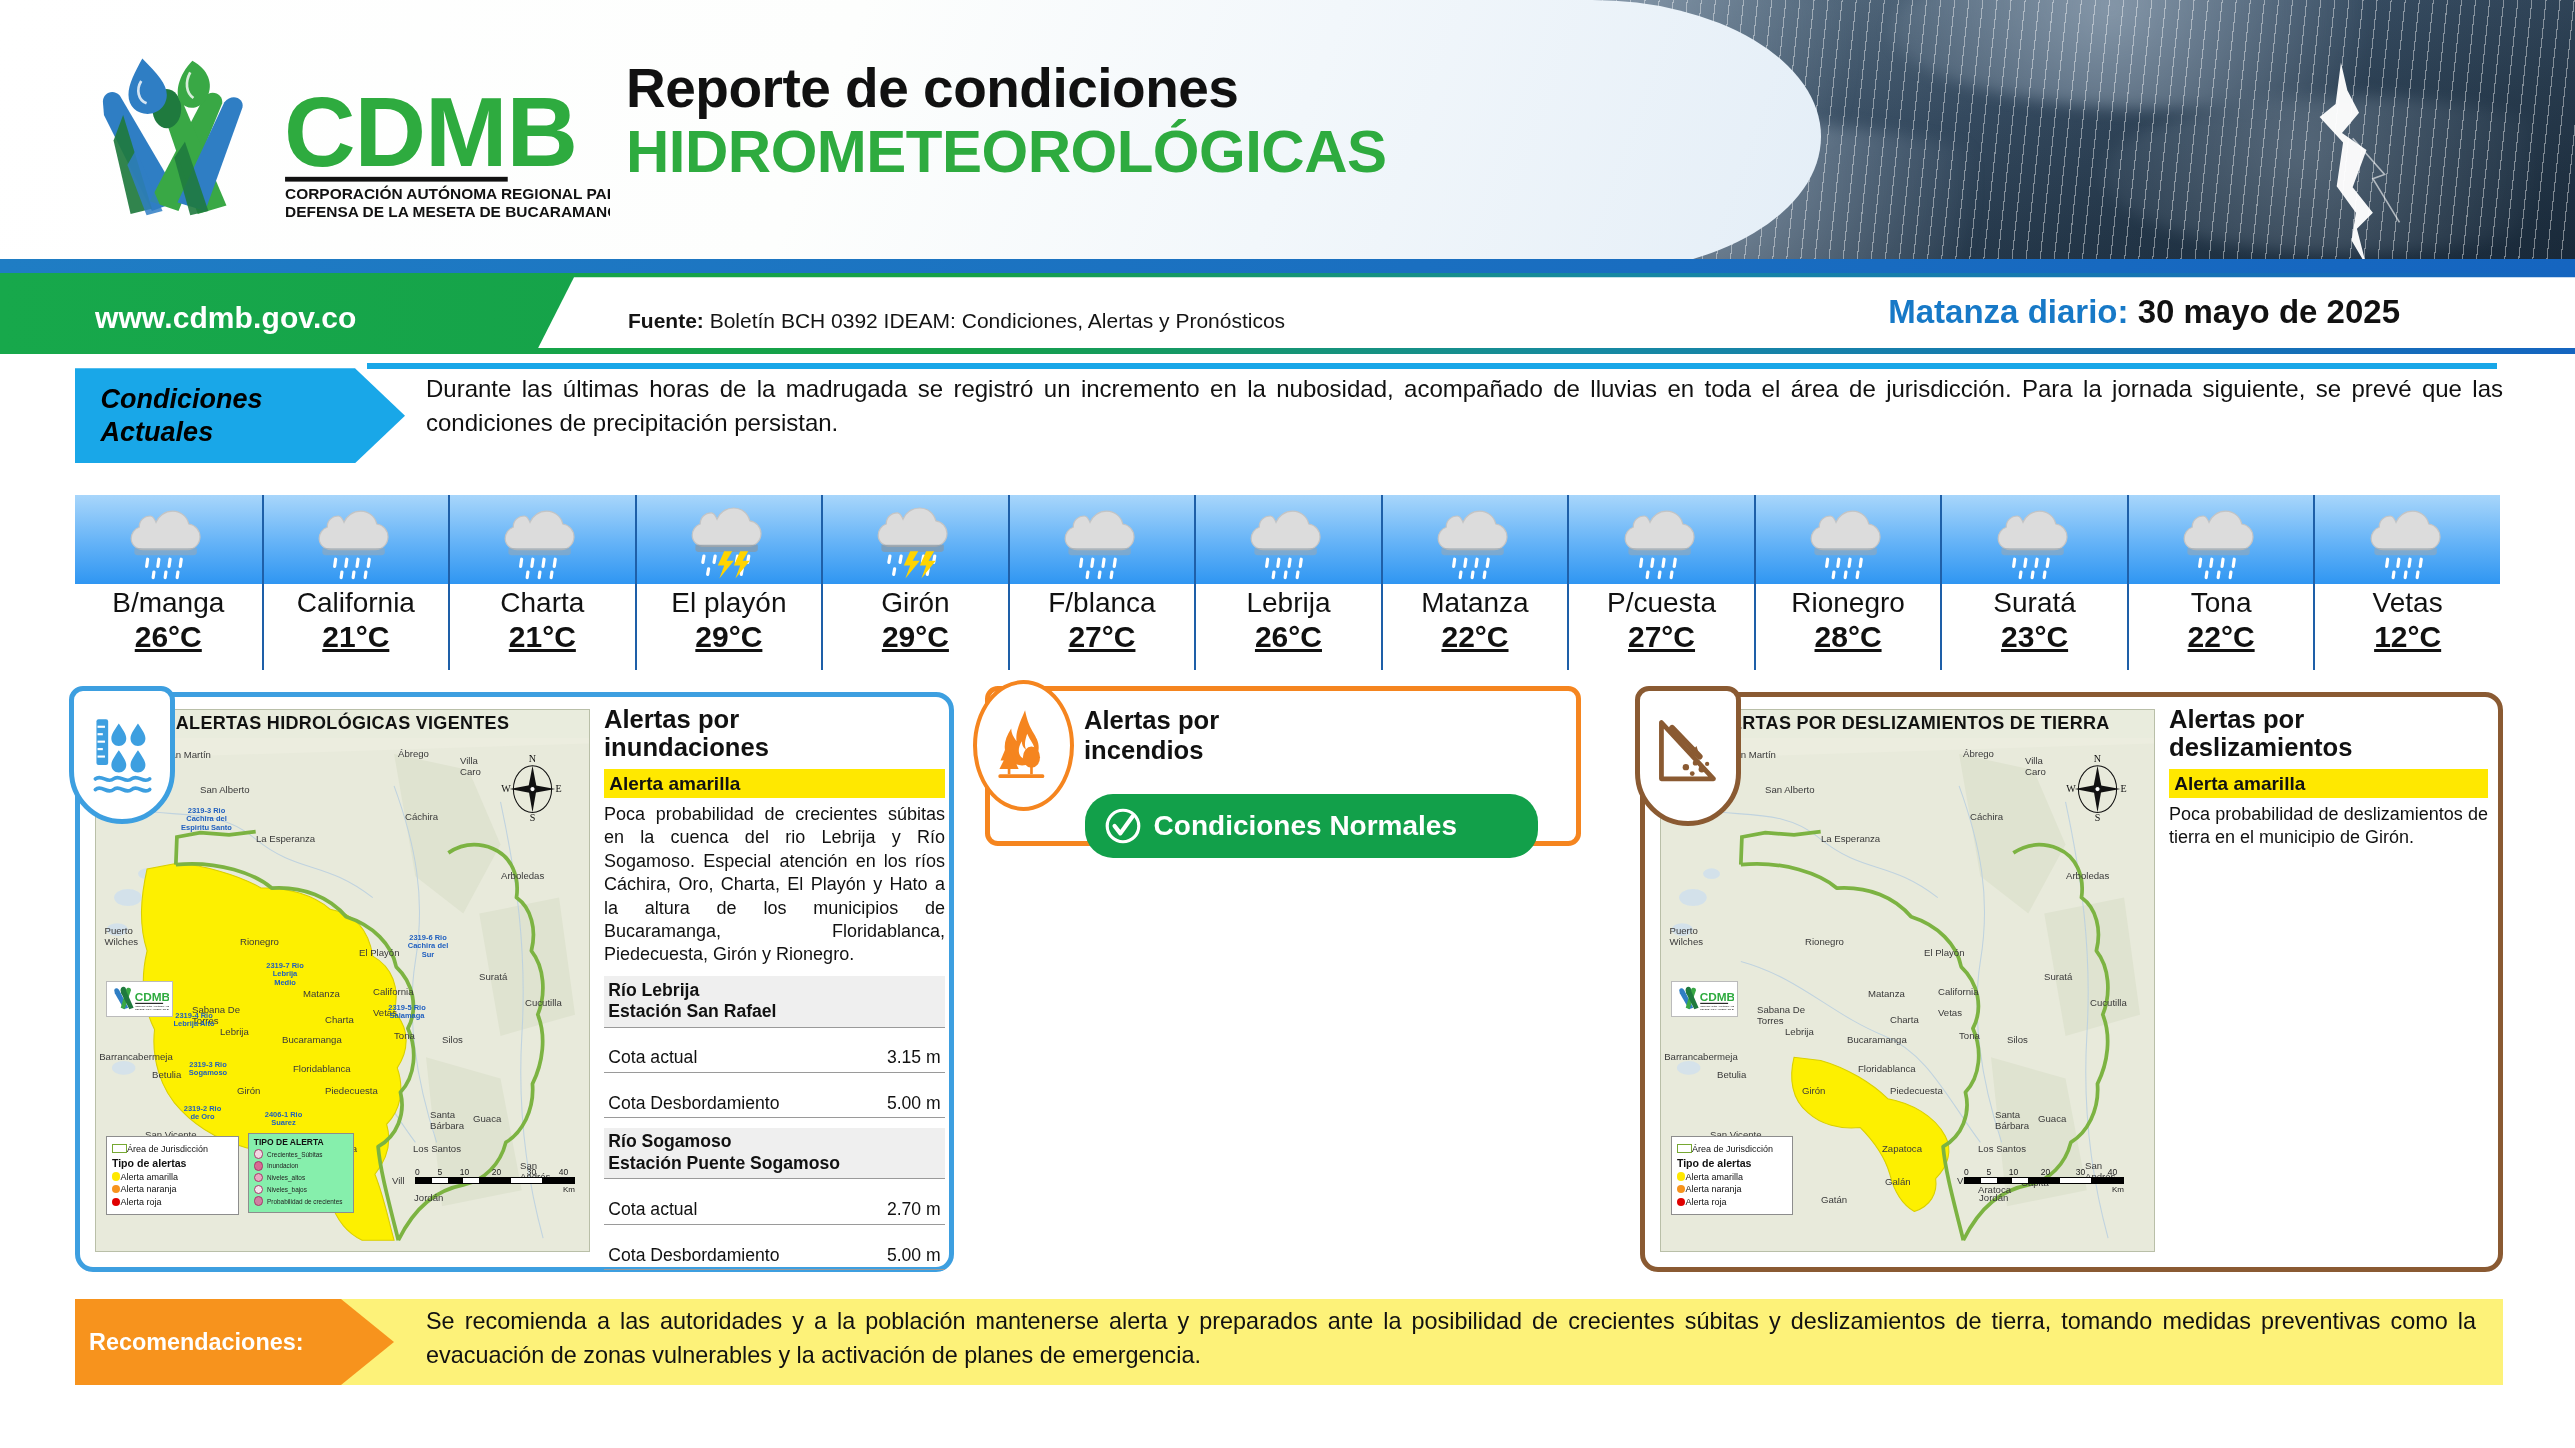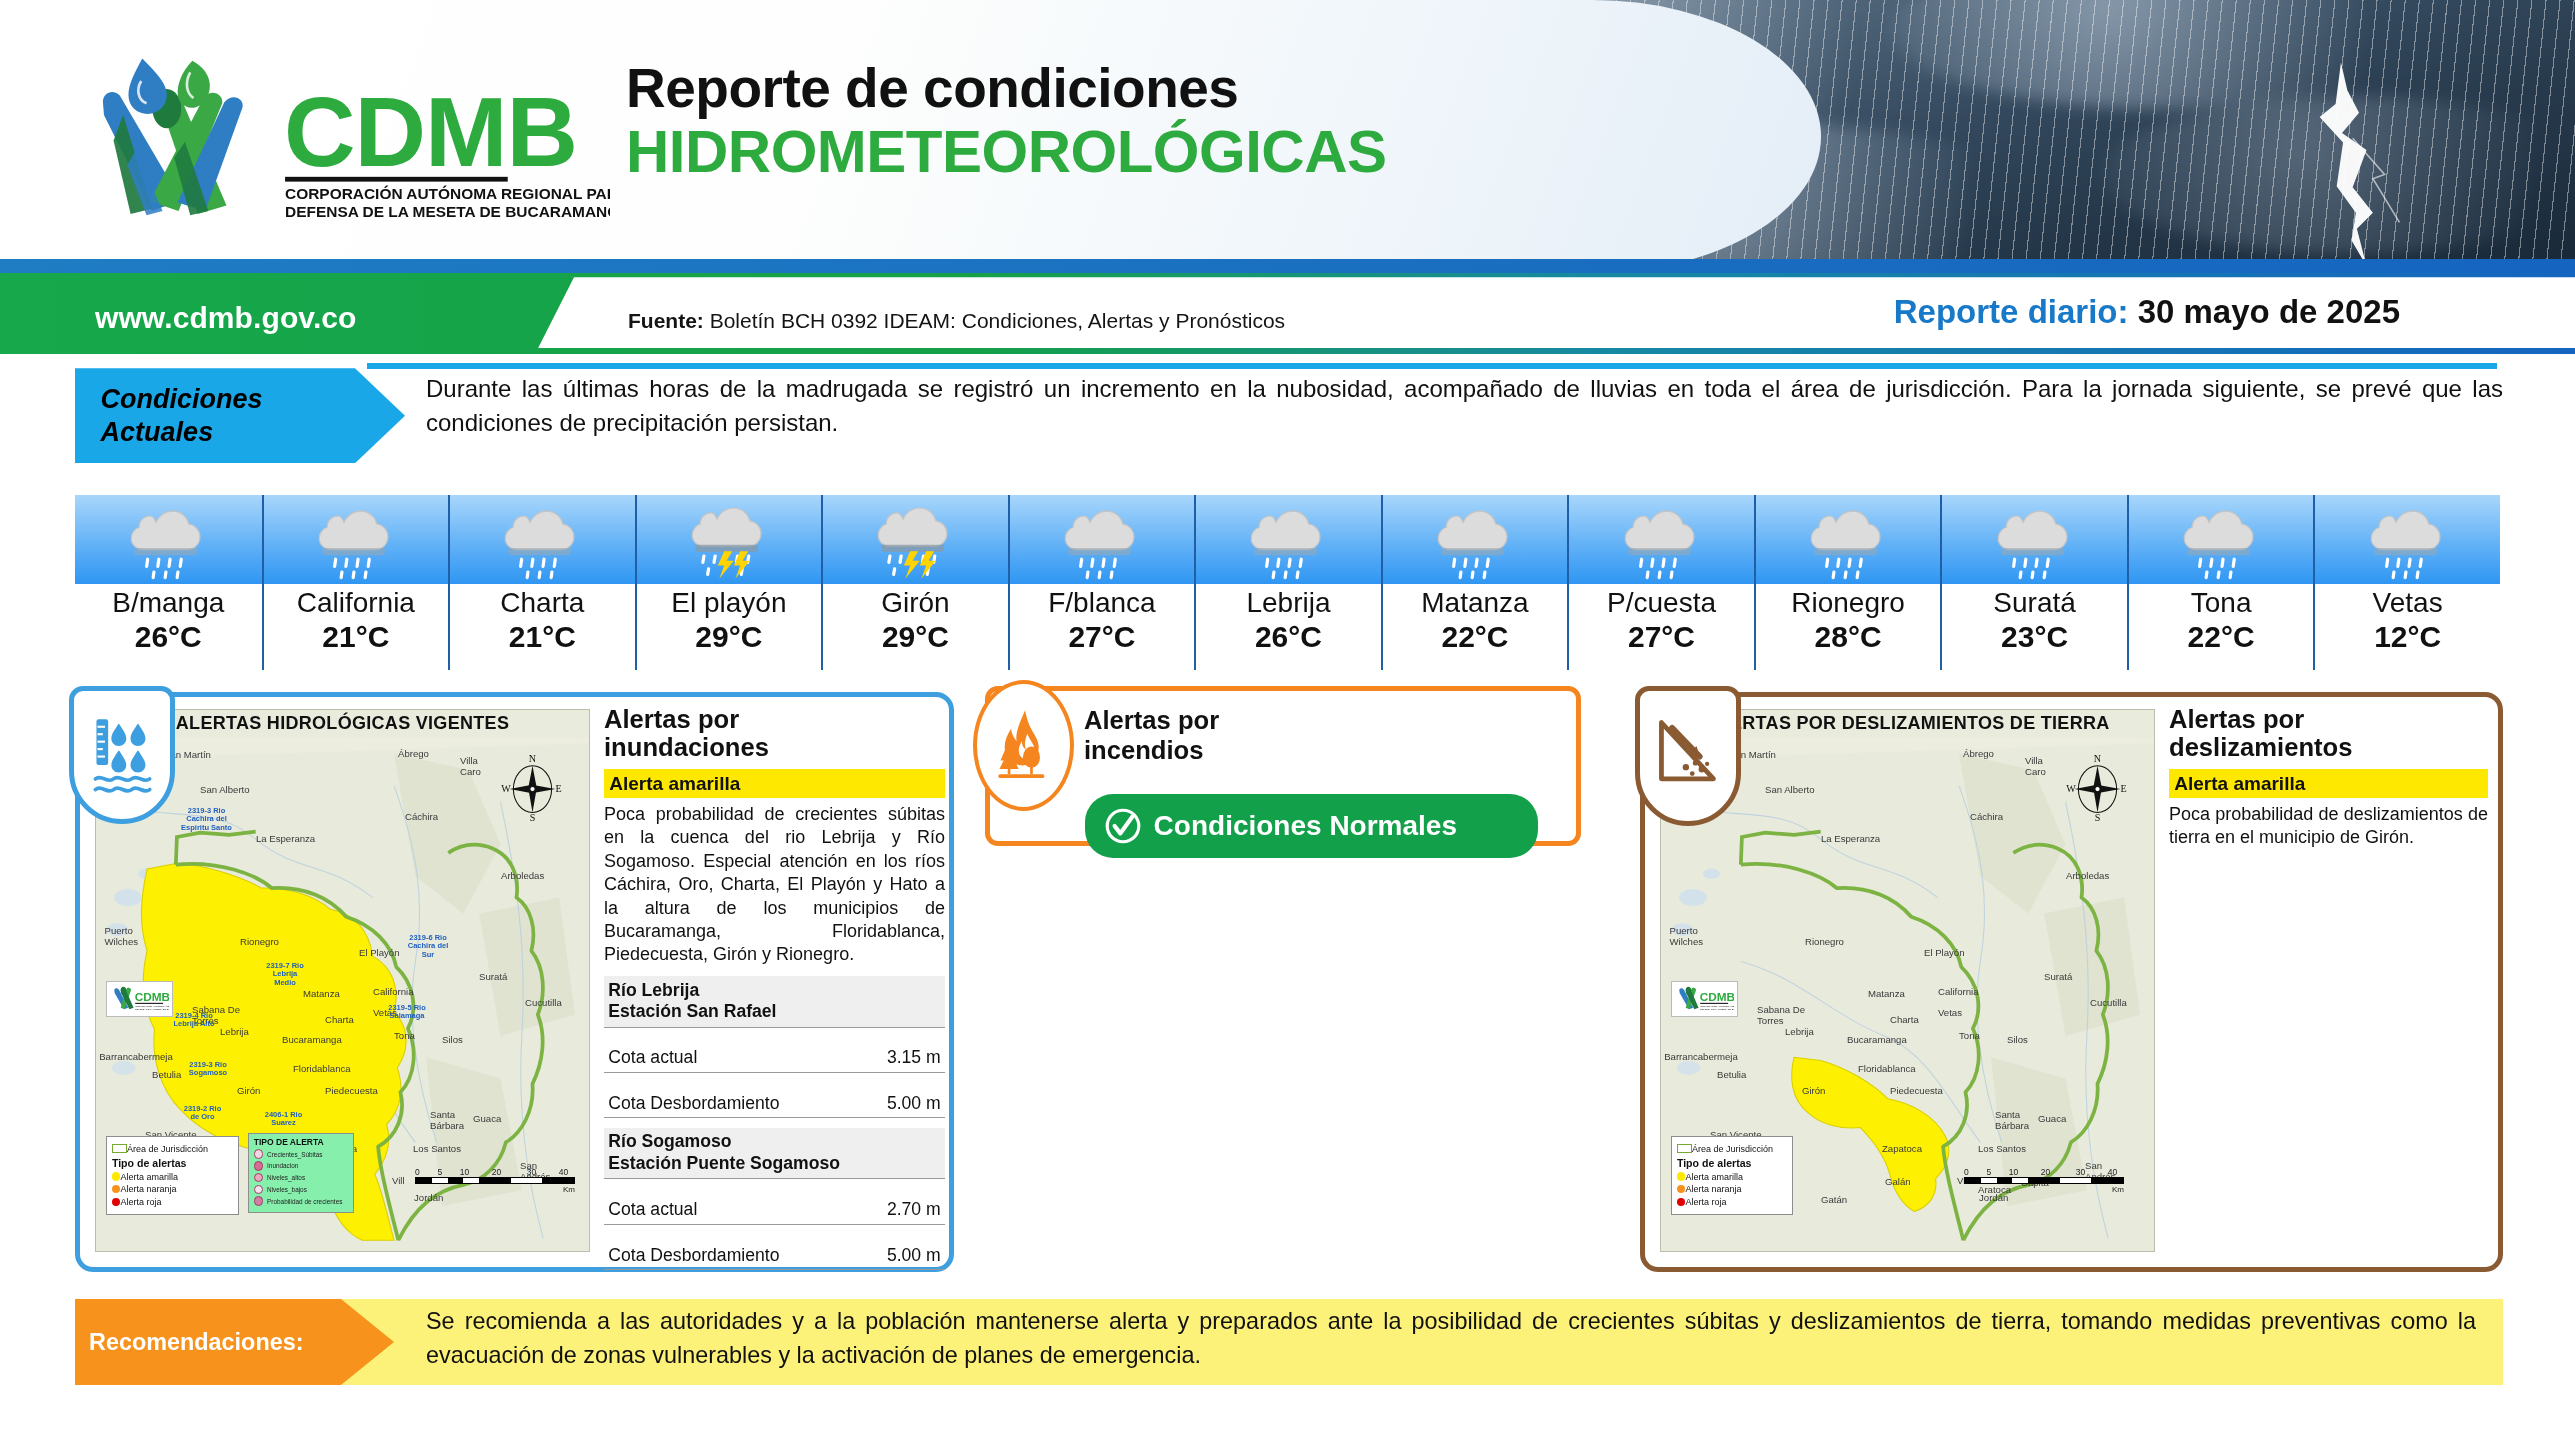--- a/index.html
+++ b/index.html
@@ -122,21 +122,21 @@
     display: flex; align-items: center; justify-content: center;
   }
   .wx-cell:first-child .wx-icon-area { border-left: none; }
   .wx-label-area {
     height: 86px; background: #ffffff; border-left: 2.1px solid #1e5fa8;
     display: flex; flex-direction: column; align-items: center; justify-content: flex-start;
     padding-top: 2.1px;
   }
   .wx-cell:first-child .wx-label-area { border-left: none; }
   .wx-name { font-size: 28px; color: #111111; line-height: 1.18; white-space: nowrap; }
-  .wx-temp { font-size: 30px; font-weight: bold; color: #111111; line-height: 1.2; }
+  .wx-temp { font-size: 30px; font-weight: bold; color: #111111; line-height: 1.2; text-decoration: underline; }
   .wx-svg { width: 80px; height: 80px; display: block; }
 
   
   
   .flood-panel {
     position: absolute; left: 75px; top: 692px; width: 879px; height: 580px;
     border: 5.3px solid #3d9fe0; border-radius: 18px; background: #ffffff;
   }
   .flood-badge {
     position: absolute; left: 69px; top: 686px; width: 106px; height: 138px;
@@ -311,21 +311,21 @@
     <div class="title-2">HIDROMETEOROLÓGICAS</div>
   </div>
 
   <div class="header-blueband"></div>
 </div>
 
 <div class="greenbar">
   <div class="greenbar-white"></div>
   <div class="url-text">www.cdmb.gov.co</div>
   <div class="source-text"><b>Fuente:</b><span> Boletín BCH 0392 IDEAM: Condiciones, Alertas y Pronósticos</span></div>
-  <div class="daily-wrap"><span class="daily-label">Reporte diario:</span><span class="daily-date"> 30 mayo de 2025</span></div>
+  <div class="daily-wrap"><span class="daily-label">Matanza diario:</span><span class="daily-date"> 30 mayo de 2025</span></div>
 </div>
 
 <div class="cond-row">
   <div class="cond-underline"></div>
   <div class="cond-tag">
     <span>Condiciones</span>
     <span>Actuales</span>
   </div>
   <div class="cond-text">Durante las últimas horas de la madrugada se registró un incremento en la nubosidad, acompañado de lluvias en toda el área de jurisdicción. Para la jornada siguiente, se prevé que las condiciones de precipitación persistan.</div>
 </div>

